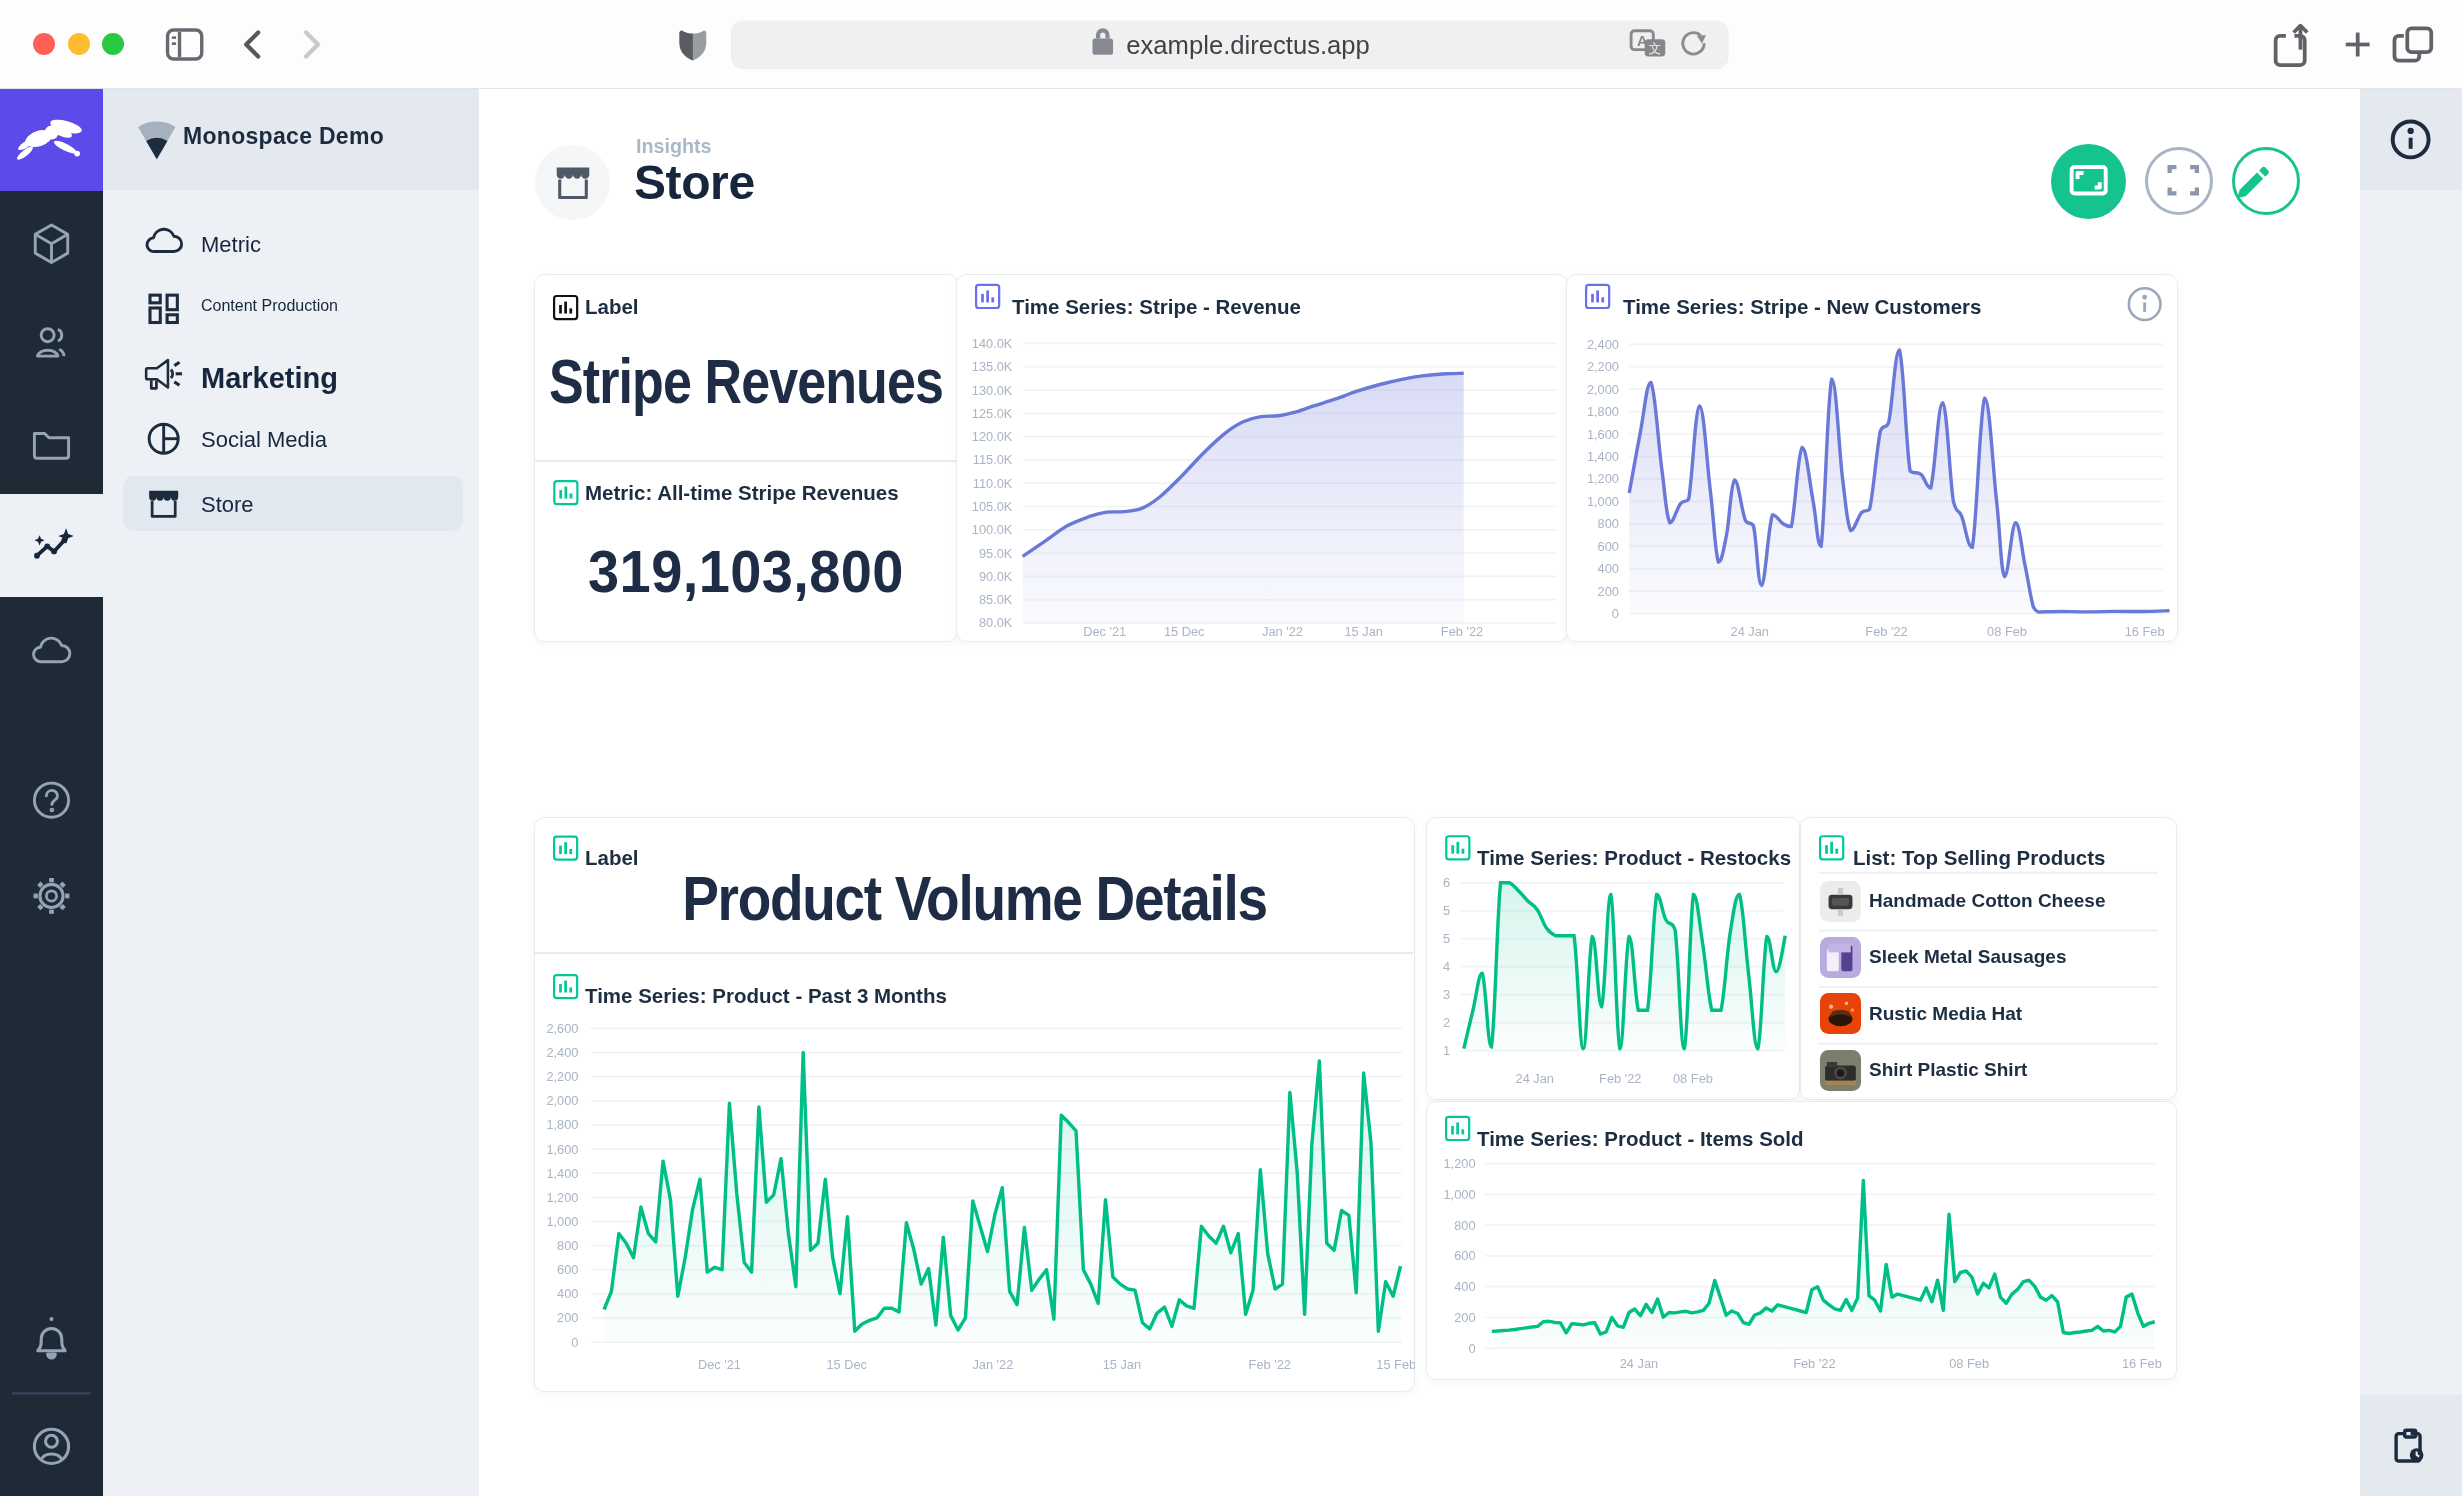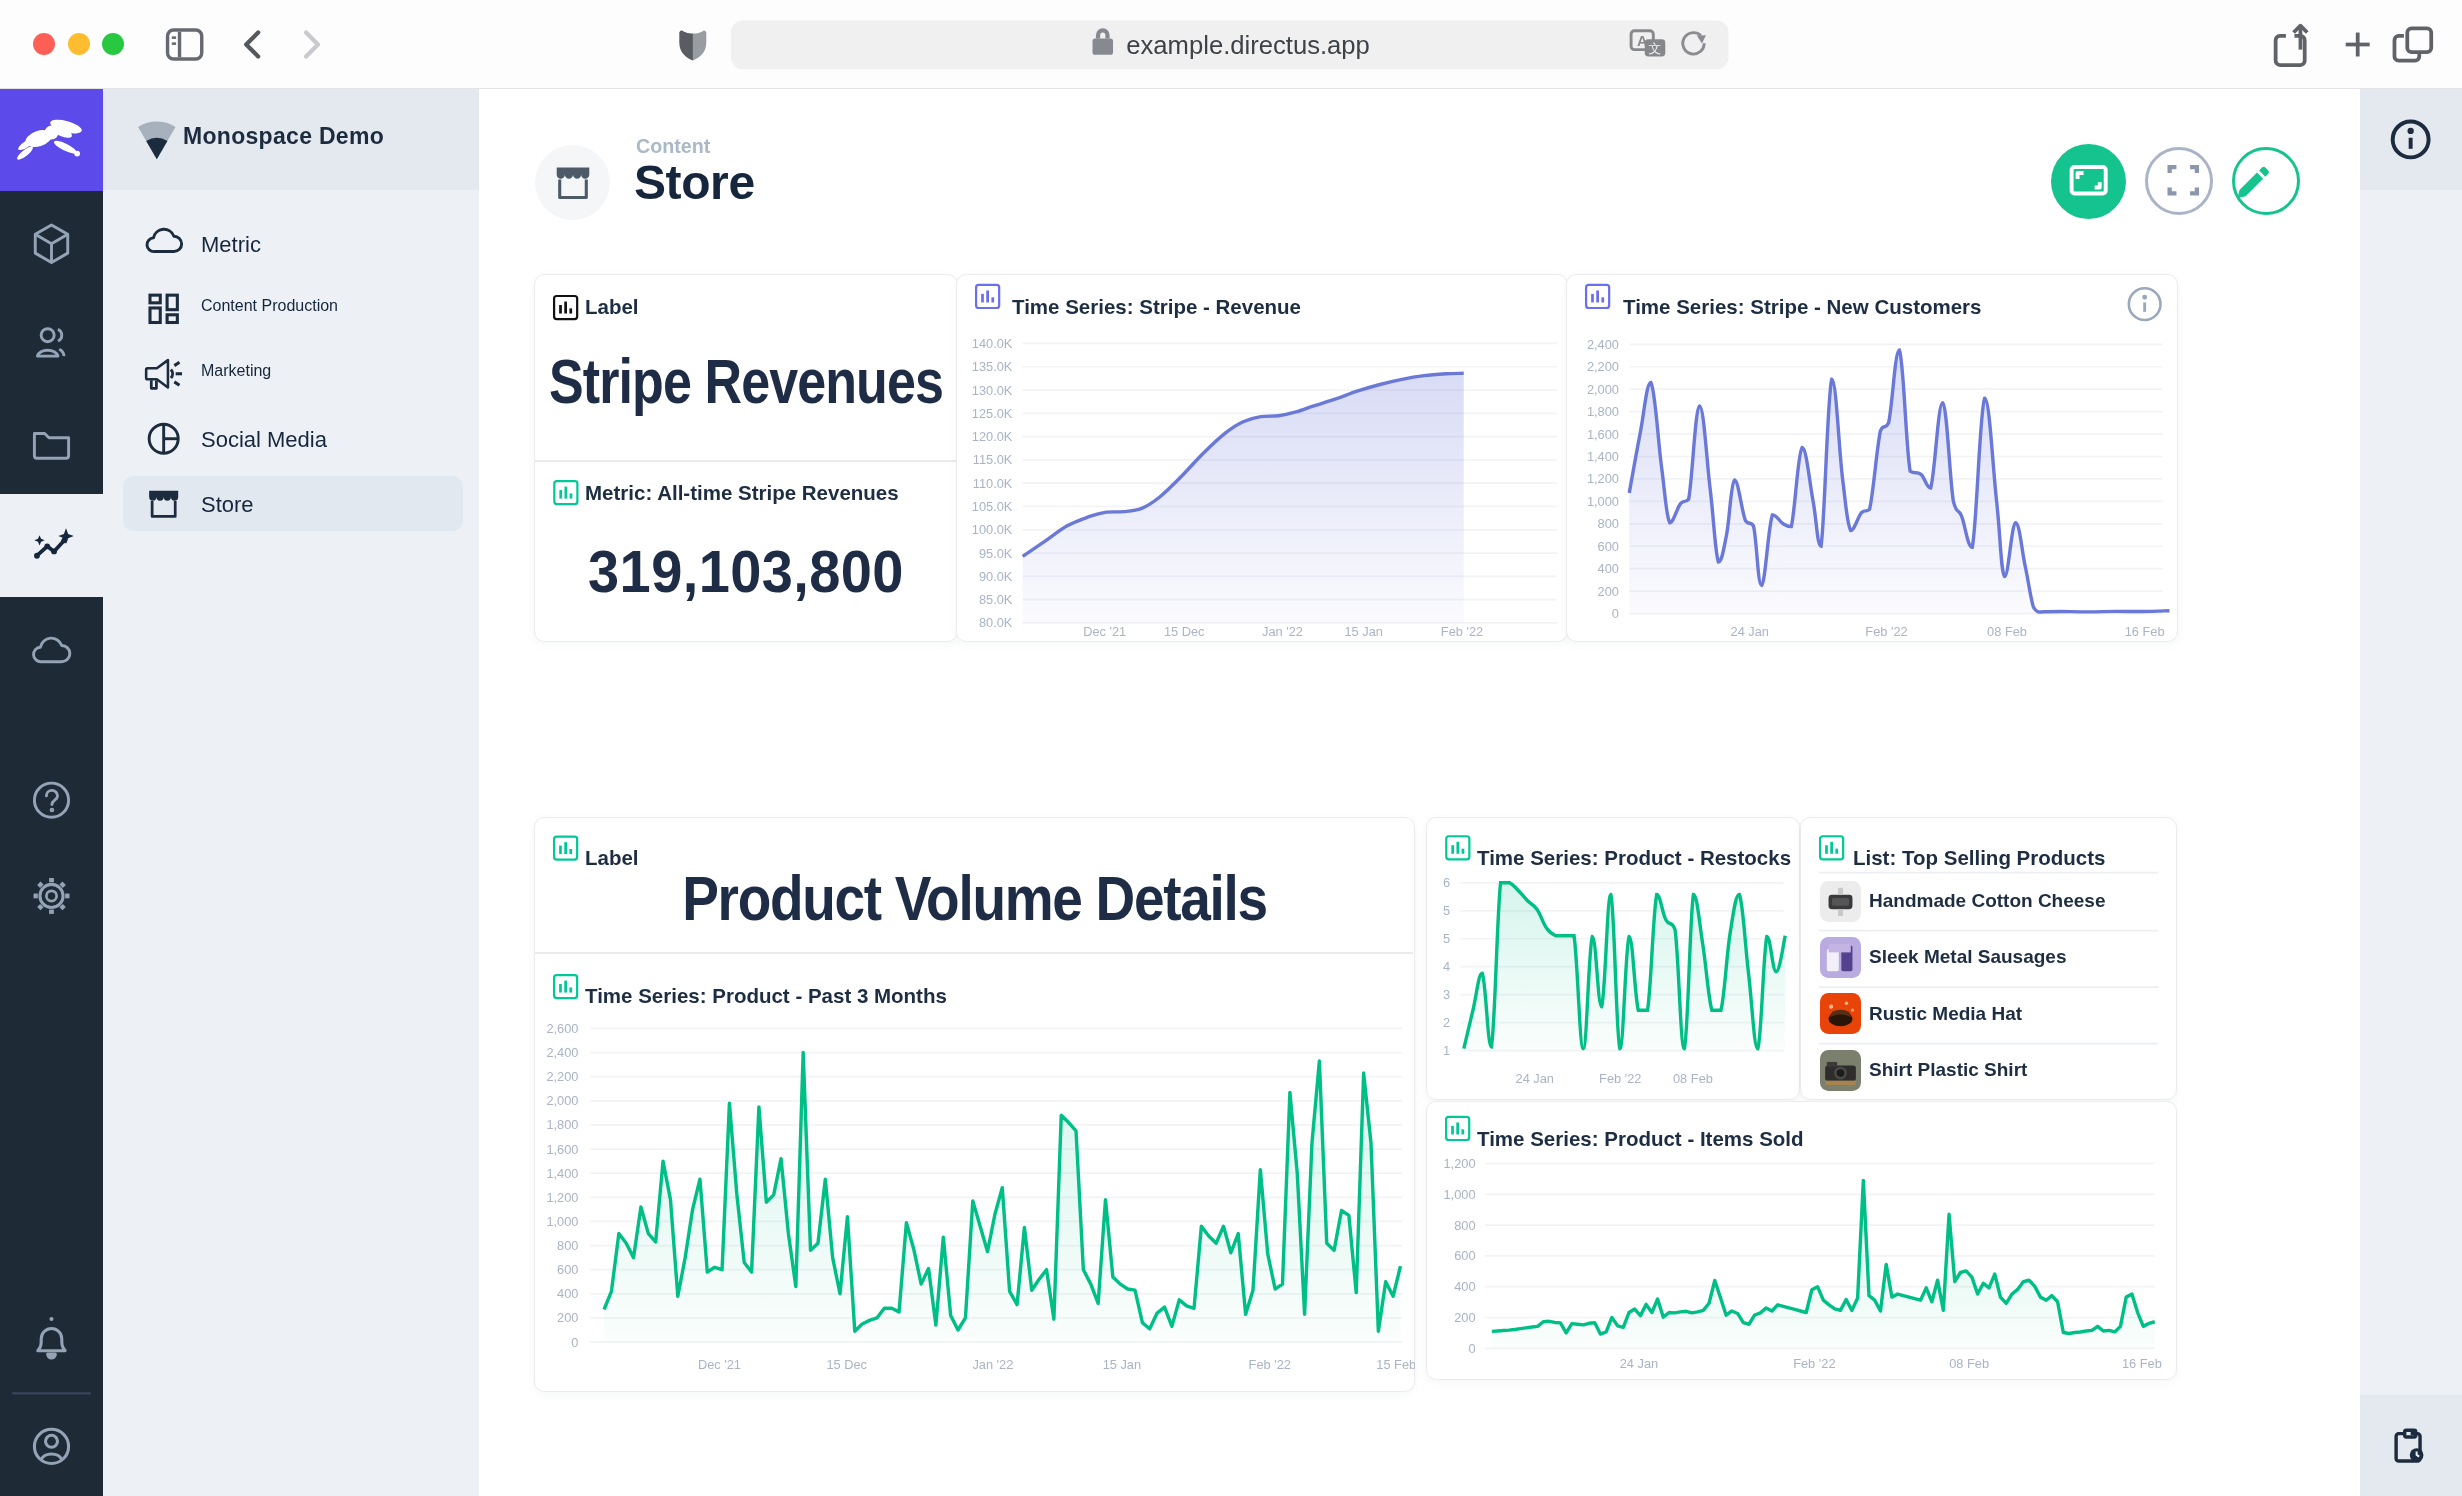--- a/index.html
+++ b/index.html
@@ -169,32 +169,32 @@
   <line x1="0" y1="0" x2="17" y2="0"></line>
  </g>
 
  <g transform="translate(71,485)" stroke="#1c2b3d" stroke-width="3.2" fill="none" stroke-linejoin="round">
   <path d="M -17 -15 h 34 v 7 a 4.25 4.6 0 0 1 -8.5 0 a 4.25 4.6 0 0 1 -8.5 0 a 4.25 4.6 0 0 1 -8.5 0 a 4.25 4.6 0 0 1 -8.5 0 Z" fill="#1c2b3d" stroke="none"></path>
   <path d="M -13.5 -3 L -13.5 15 L 13.5 15 L 13.5 -3"></path>
  </g>
 </svg>
 <div class="abs" style="left:201px;top:232px;font-size:22px;font-weight:400;color:#16263c">Metric</div>
 <div class="abs" style="left:201px;top:297px;font-size:16px;font-weight:400;color:#16263c">Content Production</div>
-<div class="abs" style="left:201px;top:362px;font-size:16px;font-weight:400;color:#16263c">Marketing</div>
+<div class="abs" style="left:201px;top:362px;font-size:29px;font-weight:700;color:#16263c">Marketing</div>
 <div class="abs" style="left:201px;top:427px;font-size:22px;font-weight:400;color:#16263c">Social Media</div>
 <div class="abs" style="left:201px;top:492px;font-size:22px;font-weight:400;color:#16263c">Store</div>
 
 <div class="abs" style="left:535px;top:145px;width:75px;height:75px;border-radius:50%;background:#f4f6f8"></div>
 <svg class="abs" style="left:549px;top:159px" width="48" height="48" viewBox="0 0 56 56">
  <g stroke="#4d5a68" stroke-width="3.6" fill="none" stroke-linejoin="round">
   <path d="M 9 10 h 38 v 8 a 4.75 5 0 0 1 -9.5 0 a 4.75 5 0 0 1 -9.5 0 a 4.75 5 0 0 1 -9.5 0 a 4.75 5 0 0 1 -9.5 0 Z" fill="#4d5a68" stroke="none"></path>
   <path d="M 12.5 24 L 12.5 45 L 43.5 45 L 43.5 24"></path>
  </g>
 </svg>
-<div class="abs" style="left:636px;top:135px;font-size:19.7px;font-weight:700;color:#aab8c7">Content</div>
+<div class="abs" style="left:636px;top:135px;font-size:19.7px;font-weight:700;color:#aab8c7">Insights</div>
 <div class="abs" style="left:634px;top:159px;font-size:48px;line-height:48px;font-weight:700;color:#16263c;letter-spacing:-0.4px">Store</div>
 <div class="abs" style="left:2051px;top:144px;width:75px;height:75px;border-radius:50%;background:#15c38e"></div>
 <div class="abs" style="left:2145px;top:147px;width:68px;height:68px;border-radius:50%;border:3.4px solid #a9b4c6;background:#fff"></div>
 <div class="abs" style="left:2232px;top:147px;width:68px;height:68px;border-radius:50%;border:3.4px solid #15c38e;background:#fff"></div>
 <svg class="abs" style="left:2051px;top:144px" width="256" height="75" viewBox="0 0 300 88">
  <g stroke="#fff" stroke-width="4.6" fill="none" stroke-linejoin="round">
   <rect x="24" y="27" width="40" height="31" rx="3.5"></rect>
   <path d="M 31 41 l 0 -7 l 7 0"></path>
   <path d="M 57 45 l 0 6 l -6 0"></path>
  </g>

